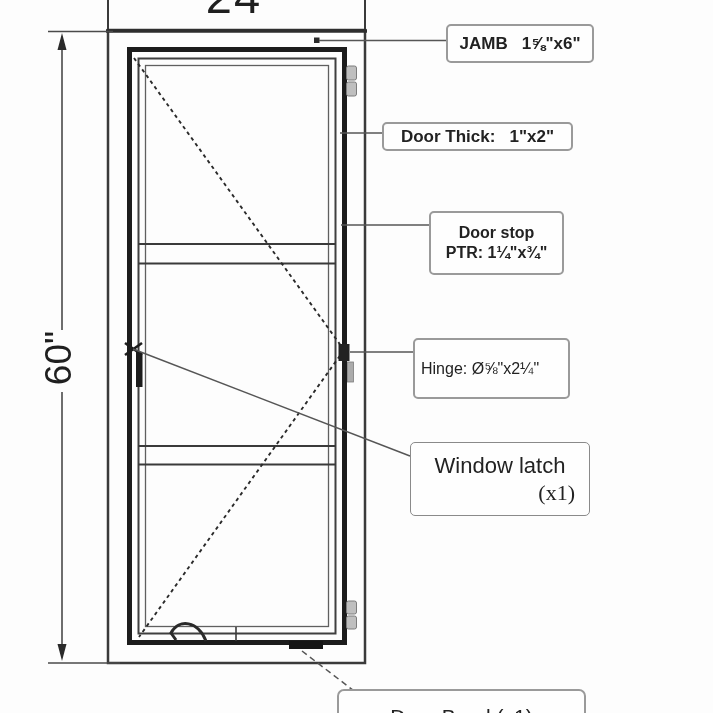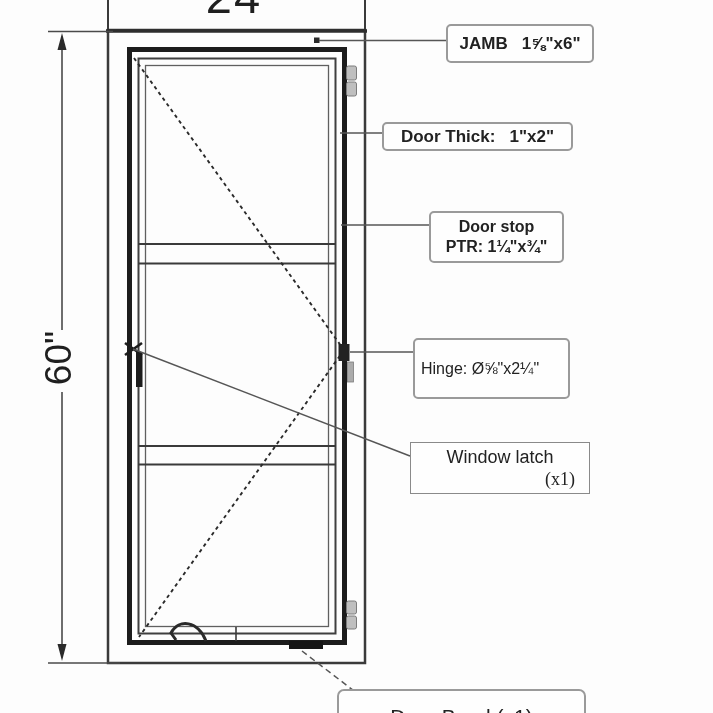--- a/index.html
+++ b/index.html
@@ -20,24 +20,24 @@
     left:186px;top:-27px;width:96px;text-align:center;
     font-size:47px;font-weight:500;line-height:1;letter-spacing:2px;
   }
   #dim-height{
     left:2px;top:338px;width:114px;height:40px;text-align:center;
     font-size:37px;font-weight:500;line-height:40px;
     transform:rotate(-90deg);transform-origin:center;
   }
   #co-jamb{left:446px;top:24px;width:148px;height:39px;font-size:17px;font-weight:700;}
   #co-door-thick{left:382px;top:122px;width:191px;height:29px;font-size:17px;font-weight:700;}
-  #co-door-stop{left:429px;top:211px;width:135px;height:52px;font-size:16px;font-weight:700;}
+  #co-door-stop{left:429px;top:211px;width:135px;height:64px;font-size:16px;font-weight:700;}
   #co-hinge{left:413px;top:338px;width:157px;height:61px;font-size:16px;font-weight:400;border-width:2px;}
   #co-hinge .line{width:100%;padding-left:6px;box-sizing:border-box;text-align:left;}
-  #co-window-latch{left:410px;top:442px;width:180px;height:52px;font-size:18px;font-weight:400;border:1.5px solid #8a8a8a;border-radius:0;}
+  #co-window-latch{left:410px;top:442px;width:180px;height:74px;font-size:22px;font-weight:400;border:1.5px solid #8a8a8a;border-radius:5px;}
   #co-window-latch .line{width:100%;box-sizing:border-box;}
   #co-window-latch .l1{text-align:center;}
   #co-window-latch .l2{text-align:right;padding-right:14px;font-family:Liberation Serif, serif;}
   #co-bottom{left:337px;top:689px;width:249px;height:52px;font-size:21px;font-weight:400;justify-content:flex-start;padding-top:13px;border-radius:7px;}
 </style>
 </head>
 <body>
 
 <div class="canvas">
 

